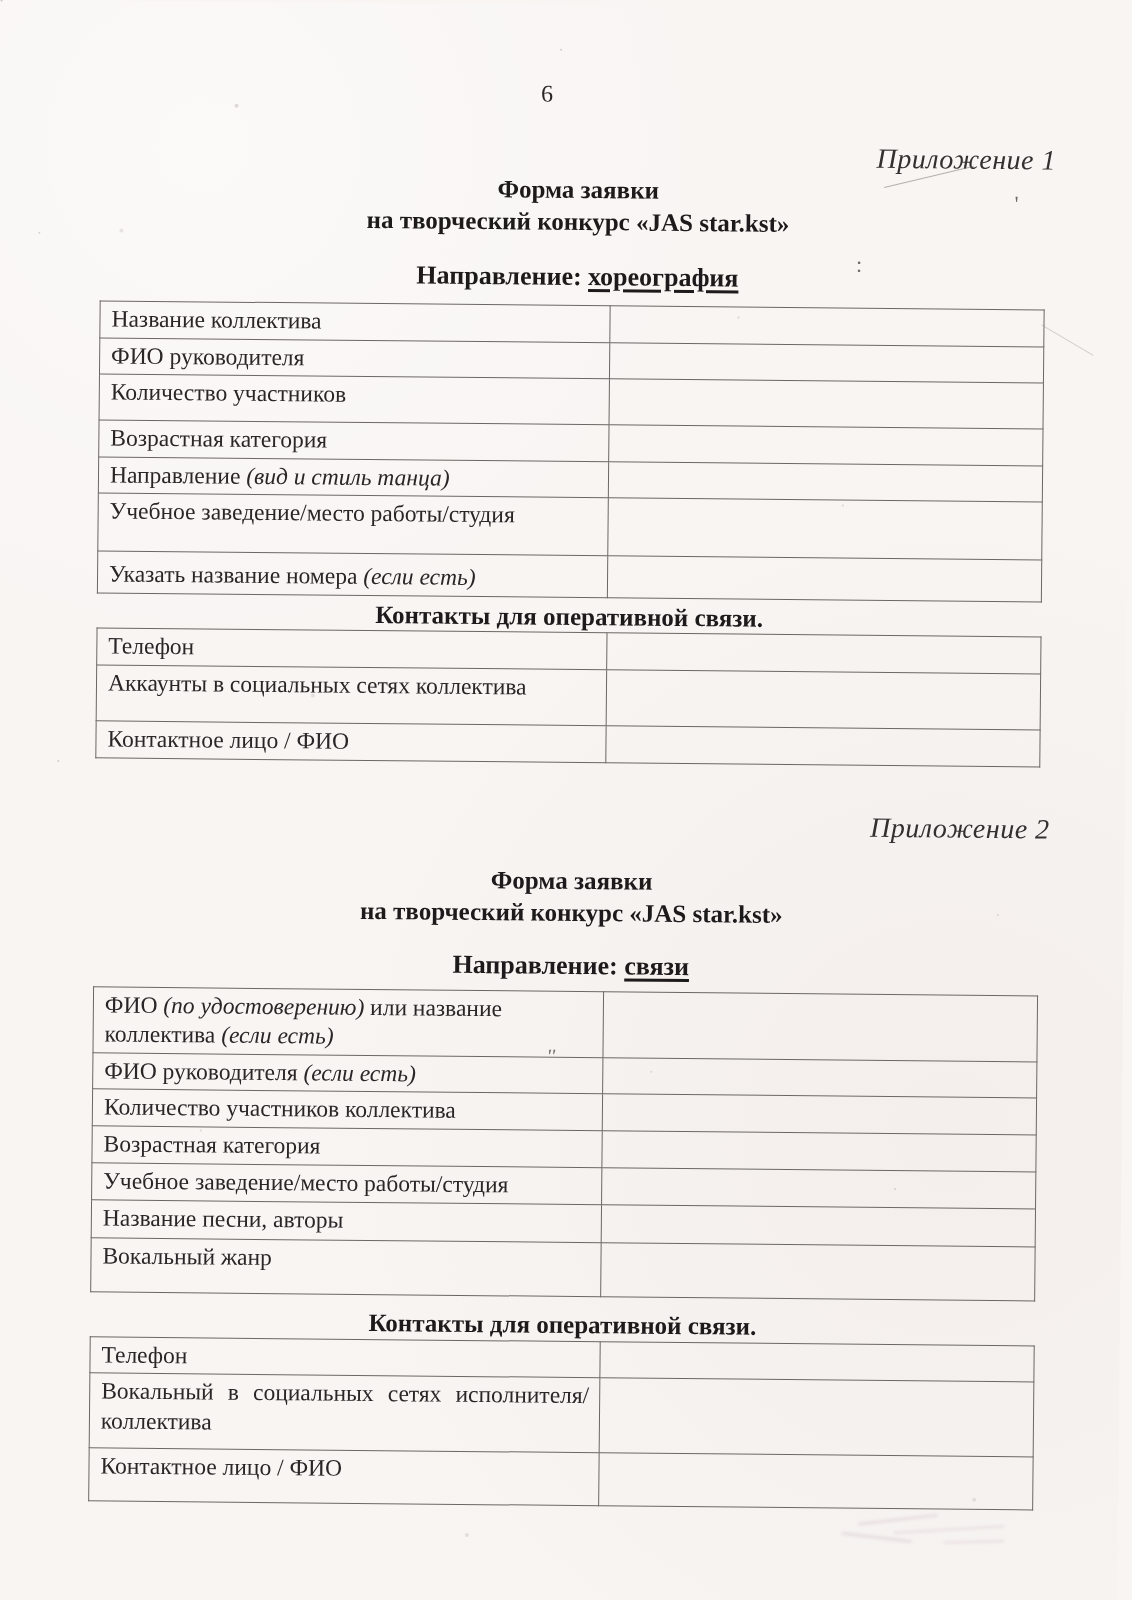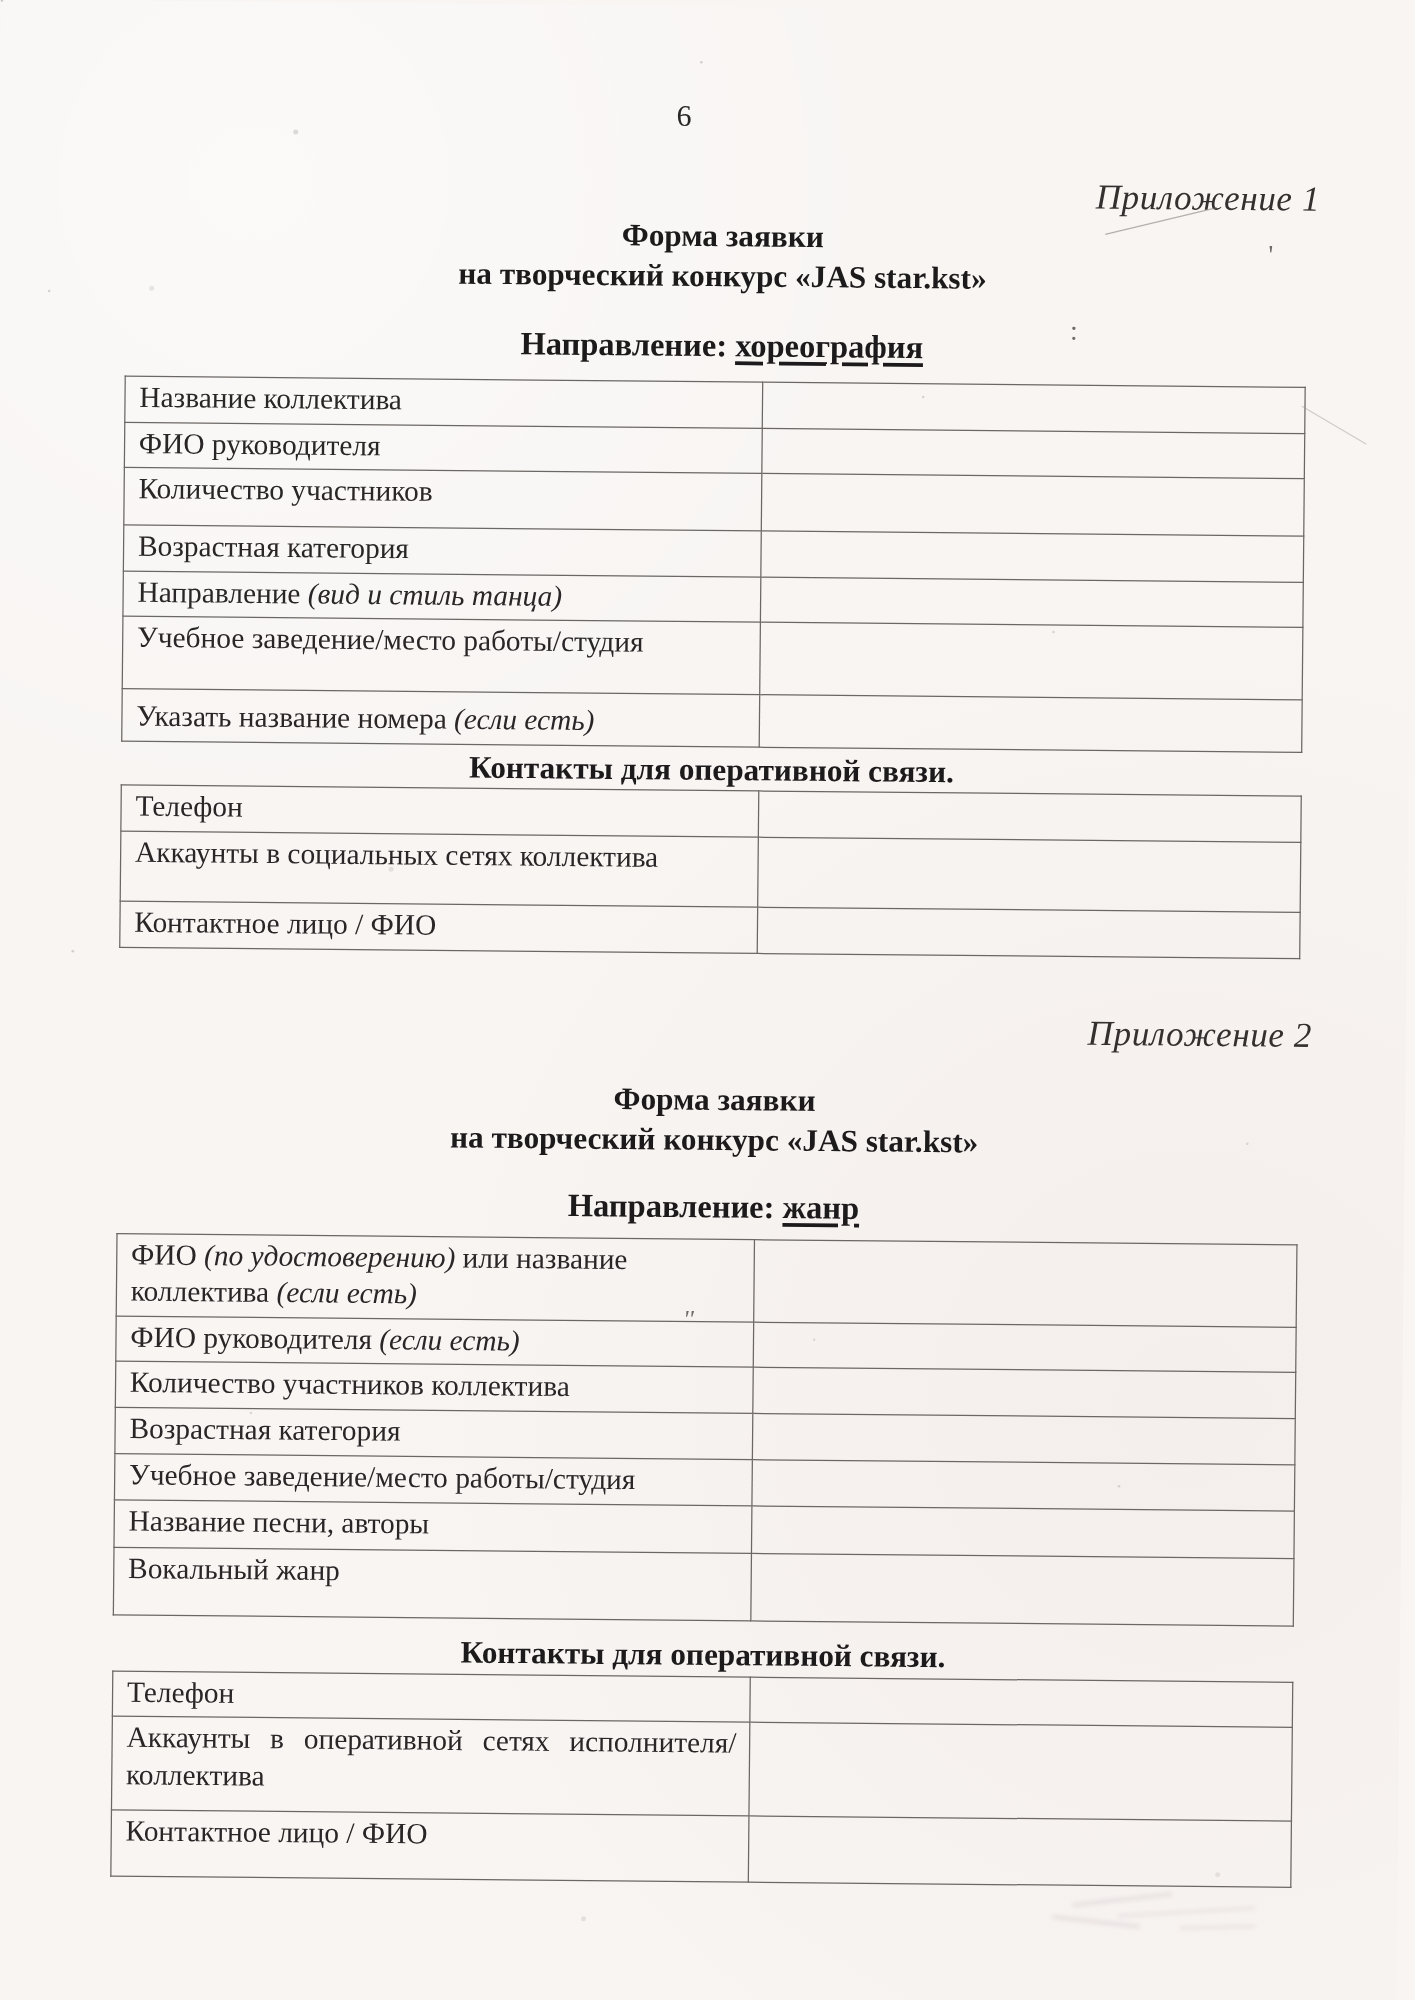--- a/index.html
+++ b/index.html
@@ -225,21 +225,21 @@
     </tbody>
   </table>
 
   <div class="annex annex-2">Приложение 2</div>
 
   <div class="titleblock" style="margin-top:24px;">
     <div class="t1">Форма заявки</div>
     <div class="t2">на творческий конкурс «JAS star.kst»</div>
   </div>
 
-  <div class="direction d2"><span>Направление: </span><span class="dv">жанр</span></div>
+  <div class="direction d2"><span>Направление: </span><span class="dv">связи</span></div>
 
   <table class="t-vocal">
     <tbody>
       <tr>
           <td><span>ФИО </span><span class="it">(по удостоверению)</span><span> или название коллектива </span><span class="it">(если есть)</span></td>
           <td class="val"></td>
         </tr>
       <tr>
           <td><span>ФИО руководителя </span><span class="it">(если есть)</span></td>
           <td class="val"></td>
@@ -269,21 +269,21 @@
 
   <div class="contacts-heading ch2">Контакты для оперативной связи.</div>
 
   <table class="t-contacts2">
     <tbody>
       <tr>
           <td><span>Телефон</span></td>
           <td class="val"></td>
         </tr>
       <tr>
-          <td class="justify"><span>Аккаунты в оперативной сетях исполнителя/коллектива</span></td>
+          <td class="justify"><span>Вокальный в социальных сетях исполнителя/коллектива</span></td>
           <td class="val"></td>
         </tr>
       <tr>
           <td><span>Контактное лицо / ФИО</span></td>
           <td class="val"></td>
         </tr>
     </tbody>
   </table>
 
   <span class="artifact a-apostrophe">'</span>

